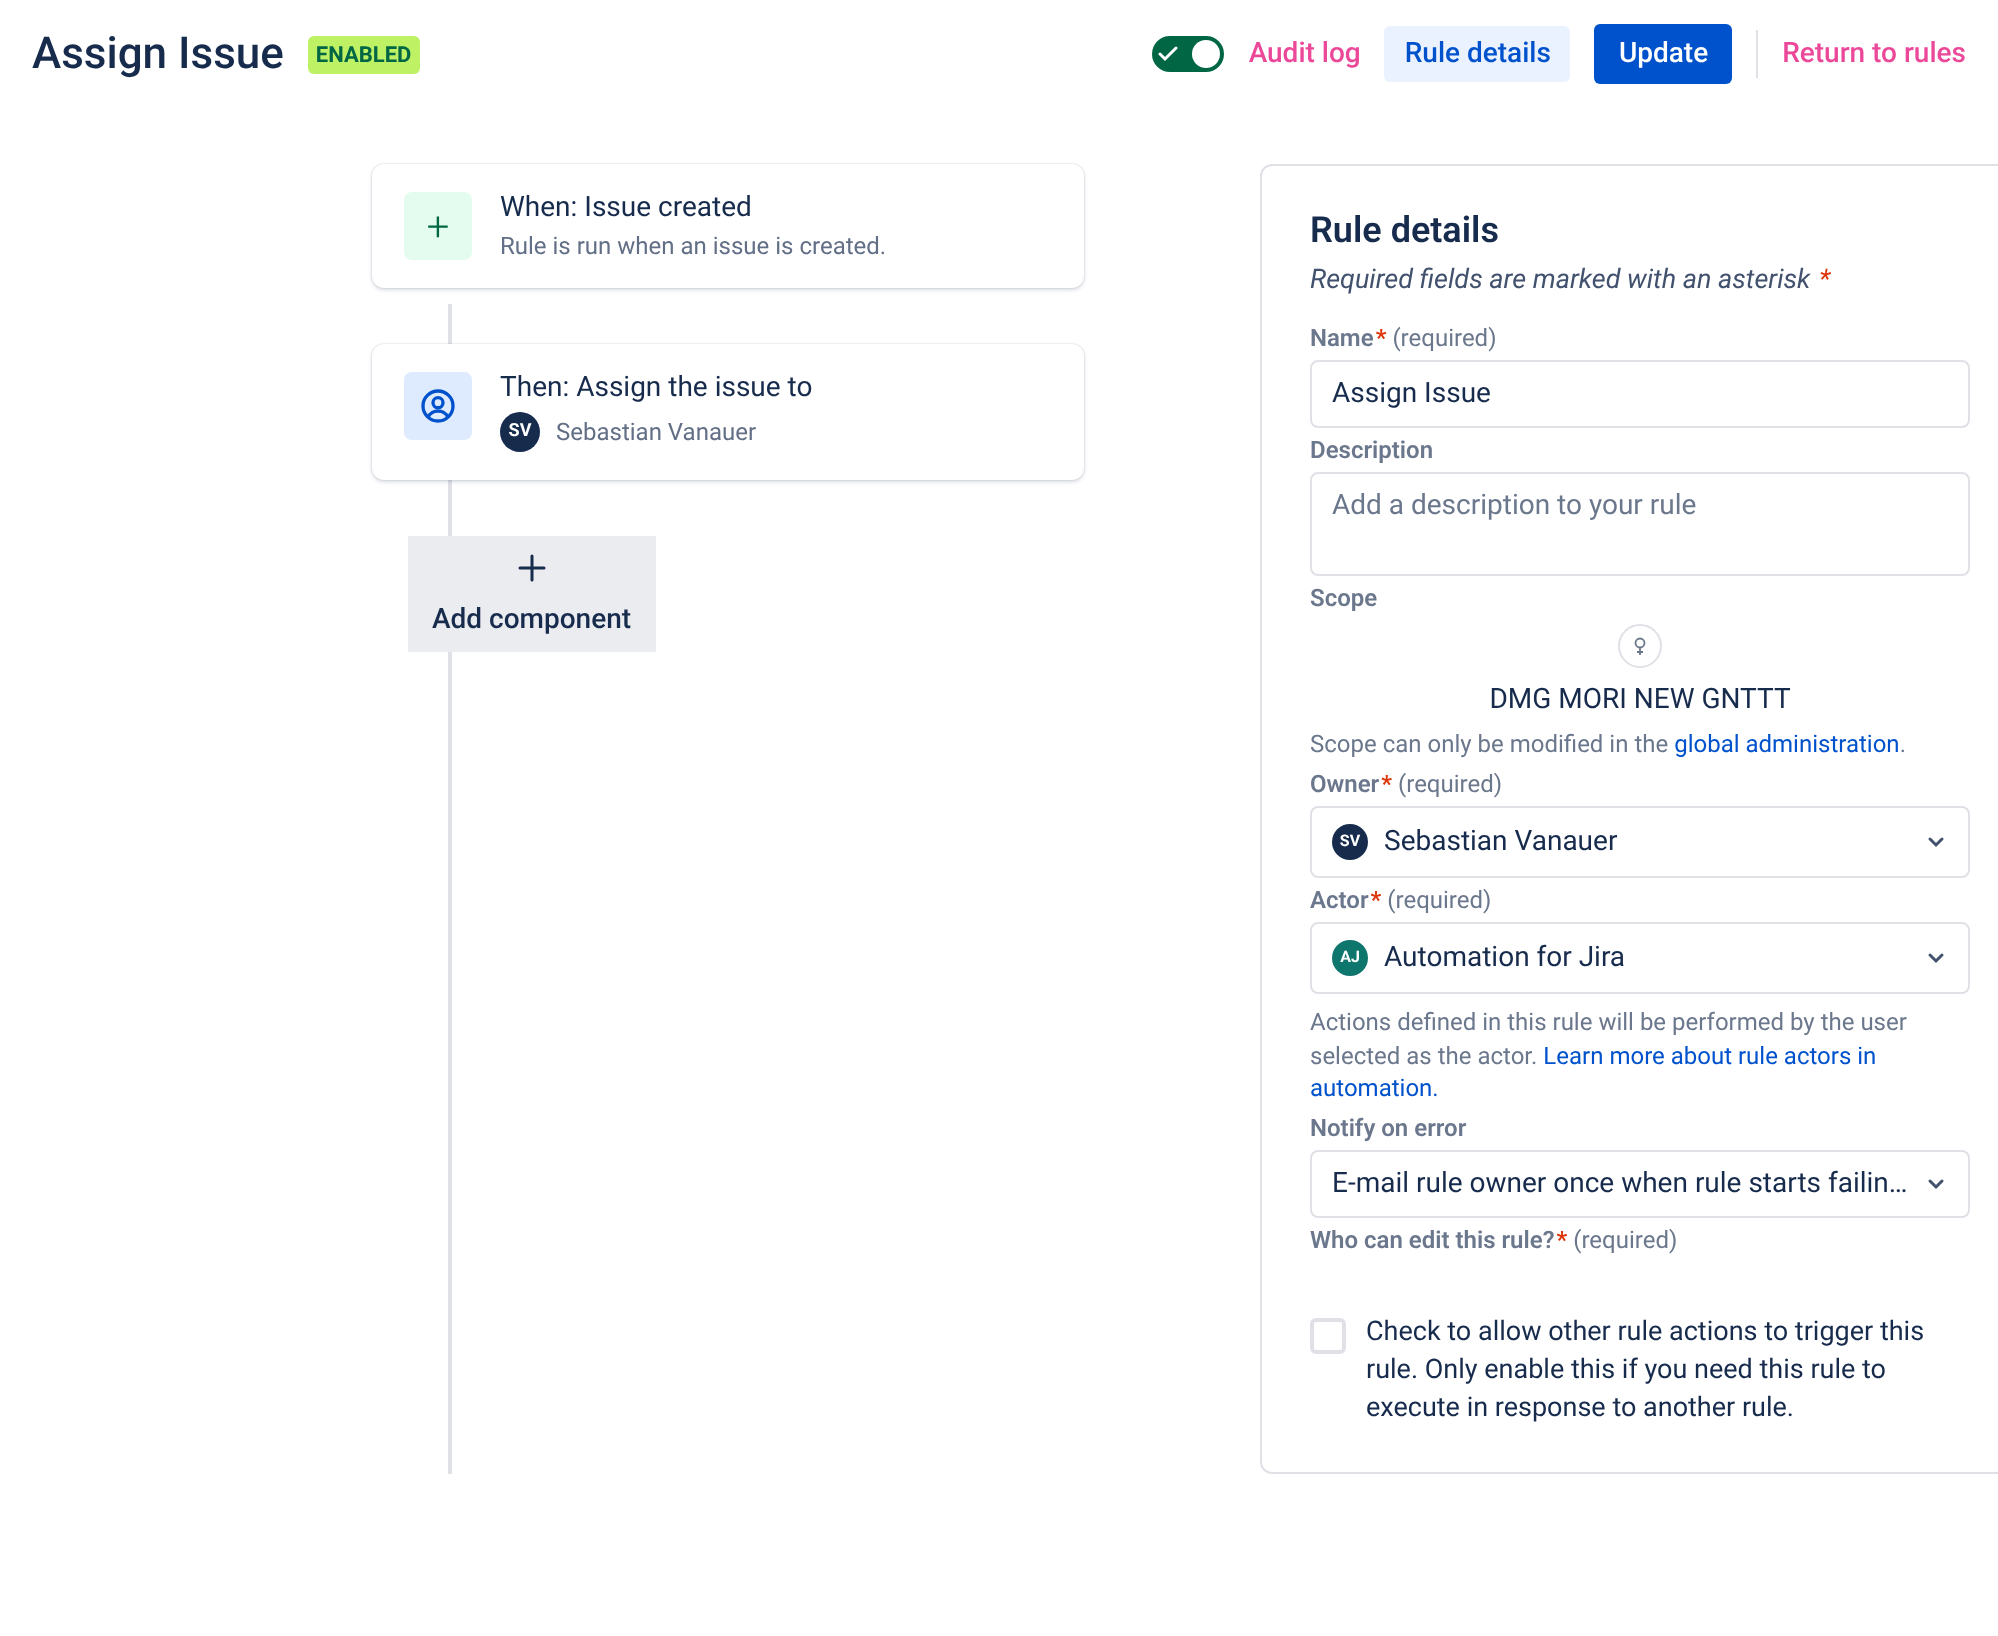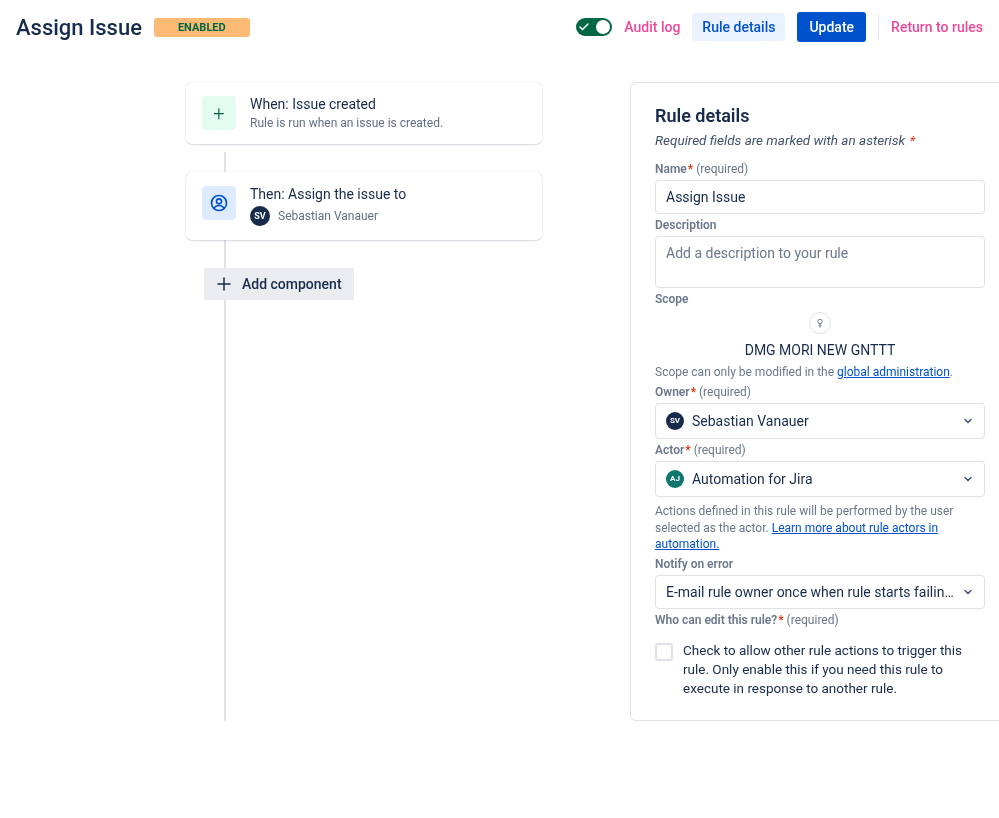--- a/index.html
+++ b/index.html
@@ -21,25 +21,25 @@
   .topbar {
     display: flex;
     align-items: center;
   }
   .title {
     font-size: 22px;
     font-weight: 500;
     margin-right: 12px;
   }
   .enabled-pill {
-    background: #fdba74;
+    background: #bef264;
     color: #006644;
     font-size: 11px;
     font-weight: 700;
-    padding: 3px 24px;
+    padding: 3px 4px;
     border-radius: 3px;
   }
   .topbar .right {
     margin-left: auto;
     display: flex;
     align-items: center;
     gap: 12px;
   }
   .toggle {
     width: 36px;
@@ -168,20 +168,21 @@
     align-items: center;
     gap: 10px;
     background: #EBECF0;
     padding: 8px 12px;
     font-size: 14px;
     font-weight: 500;
     width: fit-content;
     position: relative;
     z-index: 1;
     margin-left: 18px;
+    flex-direction: column;
   }
   .add-row svg { display:block; }
 
   
   .panel {
     border: 1px solid #DFE1E6;
     border-radius: 6px;
     padding: 22px 24px;
     box-sizing: border-box;
     width: 380px;
@@ -242,21 +243,21 @@
     display: flex;
     align-items: center;
     justify-content: center;
   }
   .helper {
     font-size: 12px;
     color: #6B778C;
     margin-top: 6px;
     line-height: 1.4;
   }
-  .link { color: #0052CC; text-decoration: underline; }
+  .link { color: #0052CC; }
 
   .select {
     justify-content: flex-start;
     position: relative;
   }
   .select .value { flex: 1; white-space: nowrap; overflow: hidden; text-overflow: ellipsis; }
   .chevron {
     flex: none;
   }
   .avatar-xs {
@@ -268,21 +269,21 @@
     font-size: 8px;
     font-weight: 700;
     display: flex;
     align-items: center;
     justify-content: center;
     flex: none;
   }
   .checkbox-row {
     display: flex;
     gap: 10px;
-    margin-top: 14px;
+    margin-top: 30px;
     font-size: 13.5px;
     color: #172B4D;
     line-height: 1.4;
   }
   .checkbox-row .box {
     width: 14px;
     height: 14px;
     border: 2px solid #DFE1E6;
     border-radius: 3px;
     flex: none;

